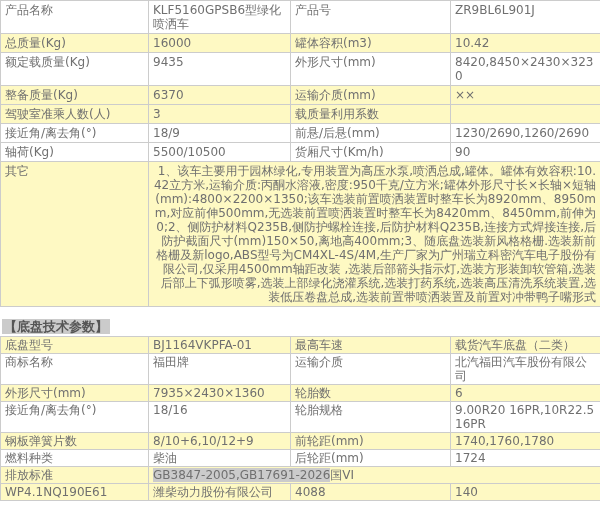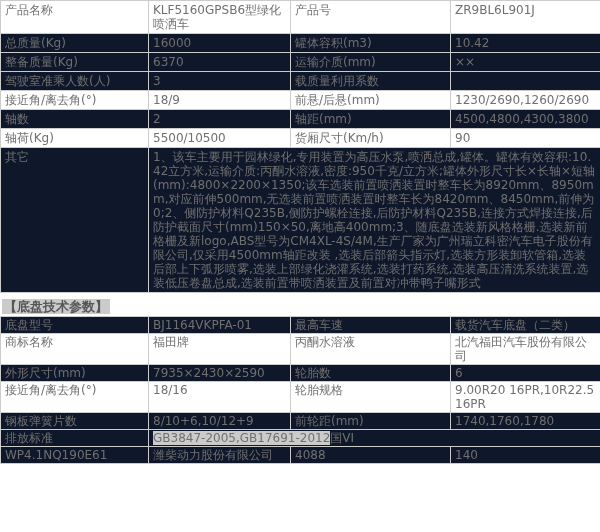--- a/index.html
+++ b/index.html
@@ -11,23 +11,23 @@
     border-collapse:collapse;width:600px;table-layout:fixed;
   }
   table.spec td{
     border:1px solid #cccccc;
     font-size:12px;line-height:14px;color:#707070;
     padding:2px 4px;vertical-align:top;overflow:hidden;
     word-break:break-all;
   }
   table.top td{height:13px;}
   table.bot td{padding:1px 4px;height:14px;}
-  tr.g td{background:#0f172a;}
-  td.other-text{height:145px;line-height:14.5px;}
-  .section-title{margin:6px 0 1px 2px;font-size:13px;line-height:16px;font-weight:bold;color:#555555;}
+  tr.g td{background:#fef9c3;}
+  td.other-text{height:145px;line-height:14.5px;text-align:right;}
+  .section-title{margin:12px 0 1px 2px;font-size:13px;line-height:16px;font-weight:bold;color:#555555;}
   .hl{background:#cbcbcb;}
   .section-title .hl{padding:0 2px;}
 </style>
 </head>
 <body>
 
 <div>
 
   <table class="spec top">
     <colgroup>
@@ -42,43 +42,43 @@
         <td>KLF5160GPSB6型绿化喷洒车</td>
         <td>产品号</td>
         <td>ZR9BL6L901J</td>
       </tr>
       <tr class="g">
         <td>总质量(Kg)</td>
         <td>16000</td>
         <td>罐体容积(m3)</td>
         <td>10.42</td>
       </tr>
+      <tr>
+        <td>额定载质量(Kg)</td>
+        <td>9435</td>
+        <td>外形尺寸(mm)</td>
+        <td>8420,8450×2430×3230</td>
+      </tr>
       <tr class="g">
         <td>整备质量(Kg)</td>
         <td>6370</td>
         <td>运输介质(mm)</td>
         <td>××</td>
       </tr>
       <tr class="g">
         <td>驾驶室准乘人数(人)</td>
         <td>3</td>
         <td>载质量利用系数</td>
         <td></td>
       </tr>
       <tr>
         <td>接近角/离去角(°)</td>
         <td>18/9</td>
         <td>前悬/后悬(mm)</td>
         <td>1230/2690,1260/2690</td>
-      </tr>
-      <tr class="g">
-        <td>轴数</td>
-        <td>2</td>
-        <td>轴距(mm)</td>
-        <td>4500,4800,4300,3800</td>
       </tr>
       <tr>
         <td>轴荷(Kg)</td>
         <td>5500/10500</td>
         <td>货厢尺寸(Km/h)</td>
         <td>90</td>
       </tr>
       <tr class="g">
         <td>其它</td>
         <td class="other-text" colspan="3">1、该车主要用于园林绿化,专用装置为高压水泵,喷洒总成,罐体。罐体有效容积:10.42立方米,运输介质:丙酮水溶液,密度:950千克/立方米;罐体外形尺寸长×长轴×短轴(mm):4800×2200×1350;该车选装前置喷洒装置时整车长为8920mm、8950mm,对应前伸500mm,无选装前置喷洒装置时整车长为8420mm、8450mm,前伸为0;2、侧防护材料Q235B,侧防护螺栓连接,后防护材料Q235B,连接方式焊接连接,后防护截面尺寸(mm)150×50,离地高400mm;3、随底盘选装新风格格栅.选装新前格栅及新logo,ABS型号为CM4XL-4S/4M,生产厂家为广州瑞立科密汽车电子股份有限公司,仅采用4500mm轴距改装 ,选装后部箭头指示灯,选装方形装卸软管箱,选装后部上下弧形喷雾,选装上部绿化浇灌系统,选装打药系统,选装高压清洗系统装置,选装低压卷盘总成,选装前置带喷洒装置及前置对冲带鸭子嘴形式</td>
@@ -100,44 +100,50 @@
     <tbody>
       <tr class="g">
         <td>底盘型号</td>
         <td>BJ1164VKPFA-01</td>
         <td>最高车速</td>
         <td>载货汽车底盘（二类）</td>
       </tr>
       <tr>
         <td>商标名称</td>
         <td>福田牌</td>
-        <td>丙酮水溶液</td>
+        <td>运输介质</td>
         <td>北汽福田汽车股份有限公司</td>
       </tr>
       <tr class="g">
         <td>外形尺寸(mm)</td>
-        <td>7935×2430×2590</td>
+        <td>7935×2430×1360</td>
         <td>轮胎数</td>
         <td>6</td>
       </tr>
       <tr>
         <td>接近角/离去角(°)</td>
         <td>18/16</td>
         <td>轮胎规格</td>
         <td>9.00R20 16PR,10R22.5 16PR</td>
       </tr>
       <tr class="g">
         <td>钢板弹簧片数</td>
         <td>8/10+6,10/12+9</td>
         <td>前轮距(mm)</td>
         <td>1740,1760,1780</td>
       </tr>
+      <tr>
+        <td>燃料种类</td>
+        <td>柴油</td>
+        <td>后轮距(mm)</td>
+        <td>1724</td>
+      </tr>
       <tr class="g">
         <td>排放标准</td>
-        <td colspan="3"><span class="hl">GB3847-2005,GB17691-2012</span><span>国VI</span></td>
+        <td colspan="3"><span class="hl">GB3847-2005,GB17691-2026</span><span>国VI</span></td>
       </tr>
       <tr class="g">
         <td>WP4.1NQ190E61</td>
         <td>潍柴动力股份有限公司</td>
         <td>4088</td>
         <td>140</td>
       </tr>
     </tbody>
   </table>
 

